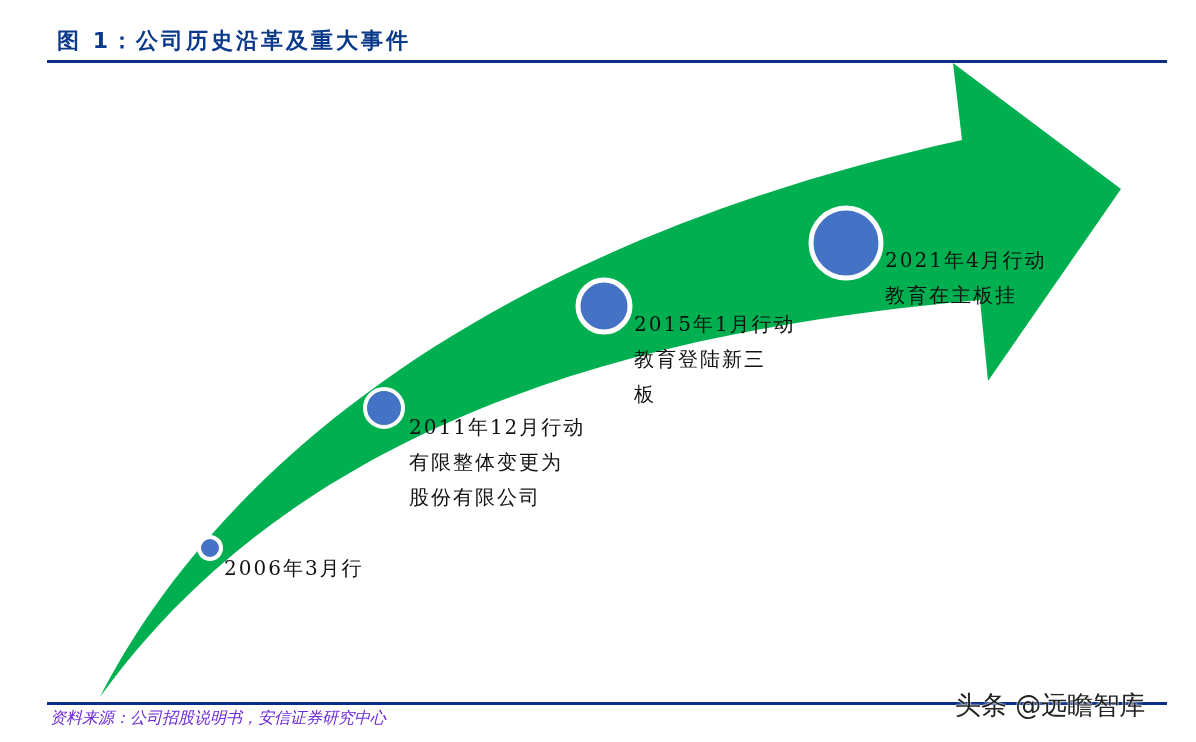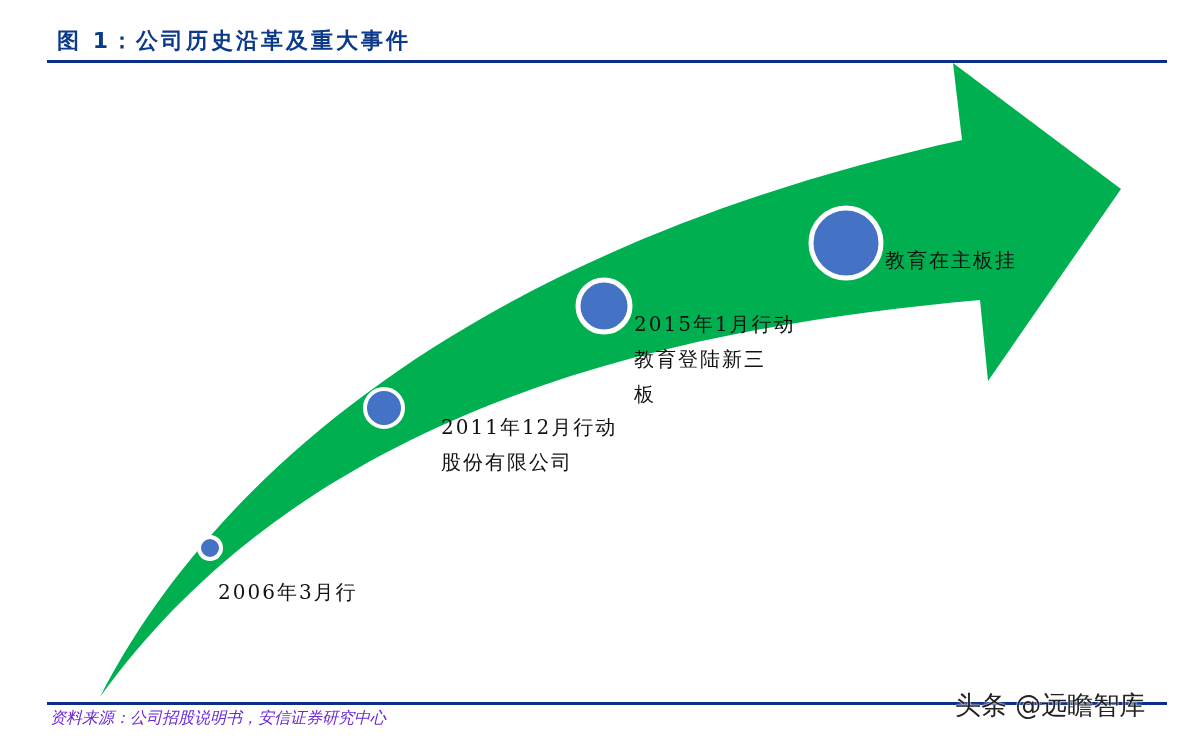--- a/index.html
+++ b/index.html
@@ -43,34 +43,36 @@
            L 1121 189
            L 988 381
            L 980 300
            C 640 330, 300 420, 100 697 Z"></path>
   <circle cx="210" cy="548" r="11" fill="#4472c4" stroke="#ffffff" stroke-width="4"></circle>
   <circle cx="384" cy="408" r="19" fill="#4472c4" stroke="#ffffff" stroke-width="4"></circle>
   <circle cx="604" cy="306" r="26" fill="#4472c4" stroke="#ffffff" stroke-width="5"></circle>
   <circle cx="846" cy="243" r="35" fill="#4472c4" stroke="#ffffff" stroke-width="5"></circle>
 </svg>
 
-<div class="label" style="left:218px; top:551px;margin-top:24px;">
+<div class="label" style="left:224px; top:551px;">
   <div>2006年3月行</div>
 </div>
 
-<div class="label" style="left:409px; top:410px;margin-left:32px;">
+<div class="label" style="left:409px; top:410px;">
   <div>2011年12月行动</div>
+  <div>有限整体变更为</div>
   <div>股份有限公司</div>
 </div>
 
 <div class="label" style="left:634px; top:307px;">
   <div>2015年1月行动</div>
   <div>教育登陆新三</div>
   <div>板</div>
 </div>
 
 <div class="label" style="left:885px; top:243px;">
+  <div>2021年4月行动</div>
   <div>教育在主板挂</div>
 </div>
 
 <div class="rule-bottom"></div>
 <div class="source">资料来源：公司招股说明书，安信证券研究中心</div>
 <div class="watermark">头条 @远瞻智库</div>
 
 </body></html>

